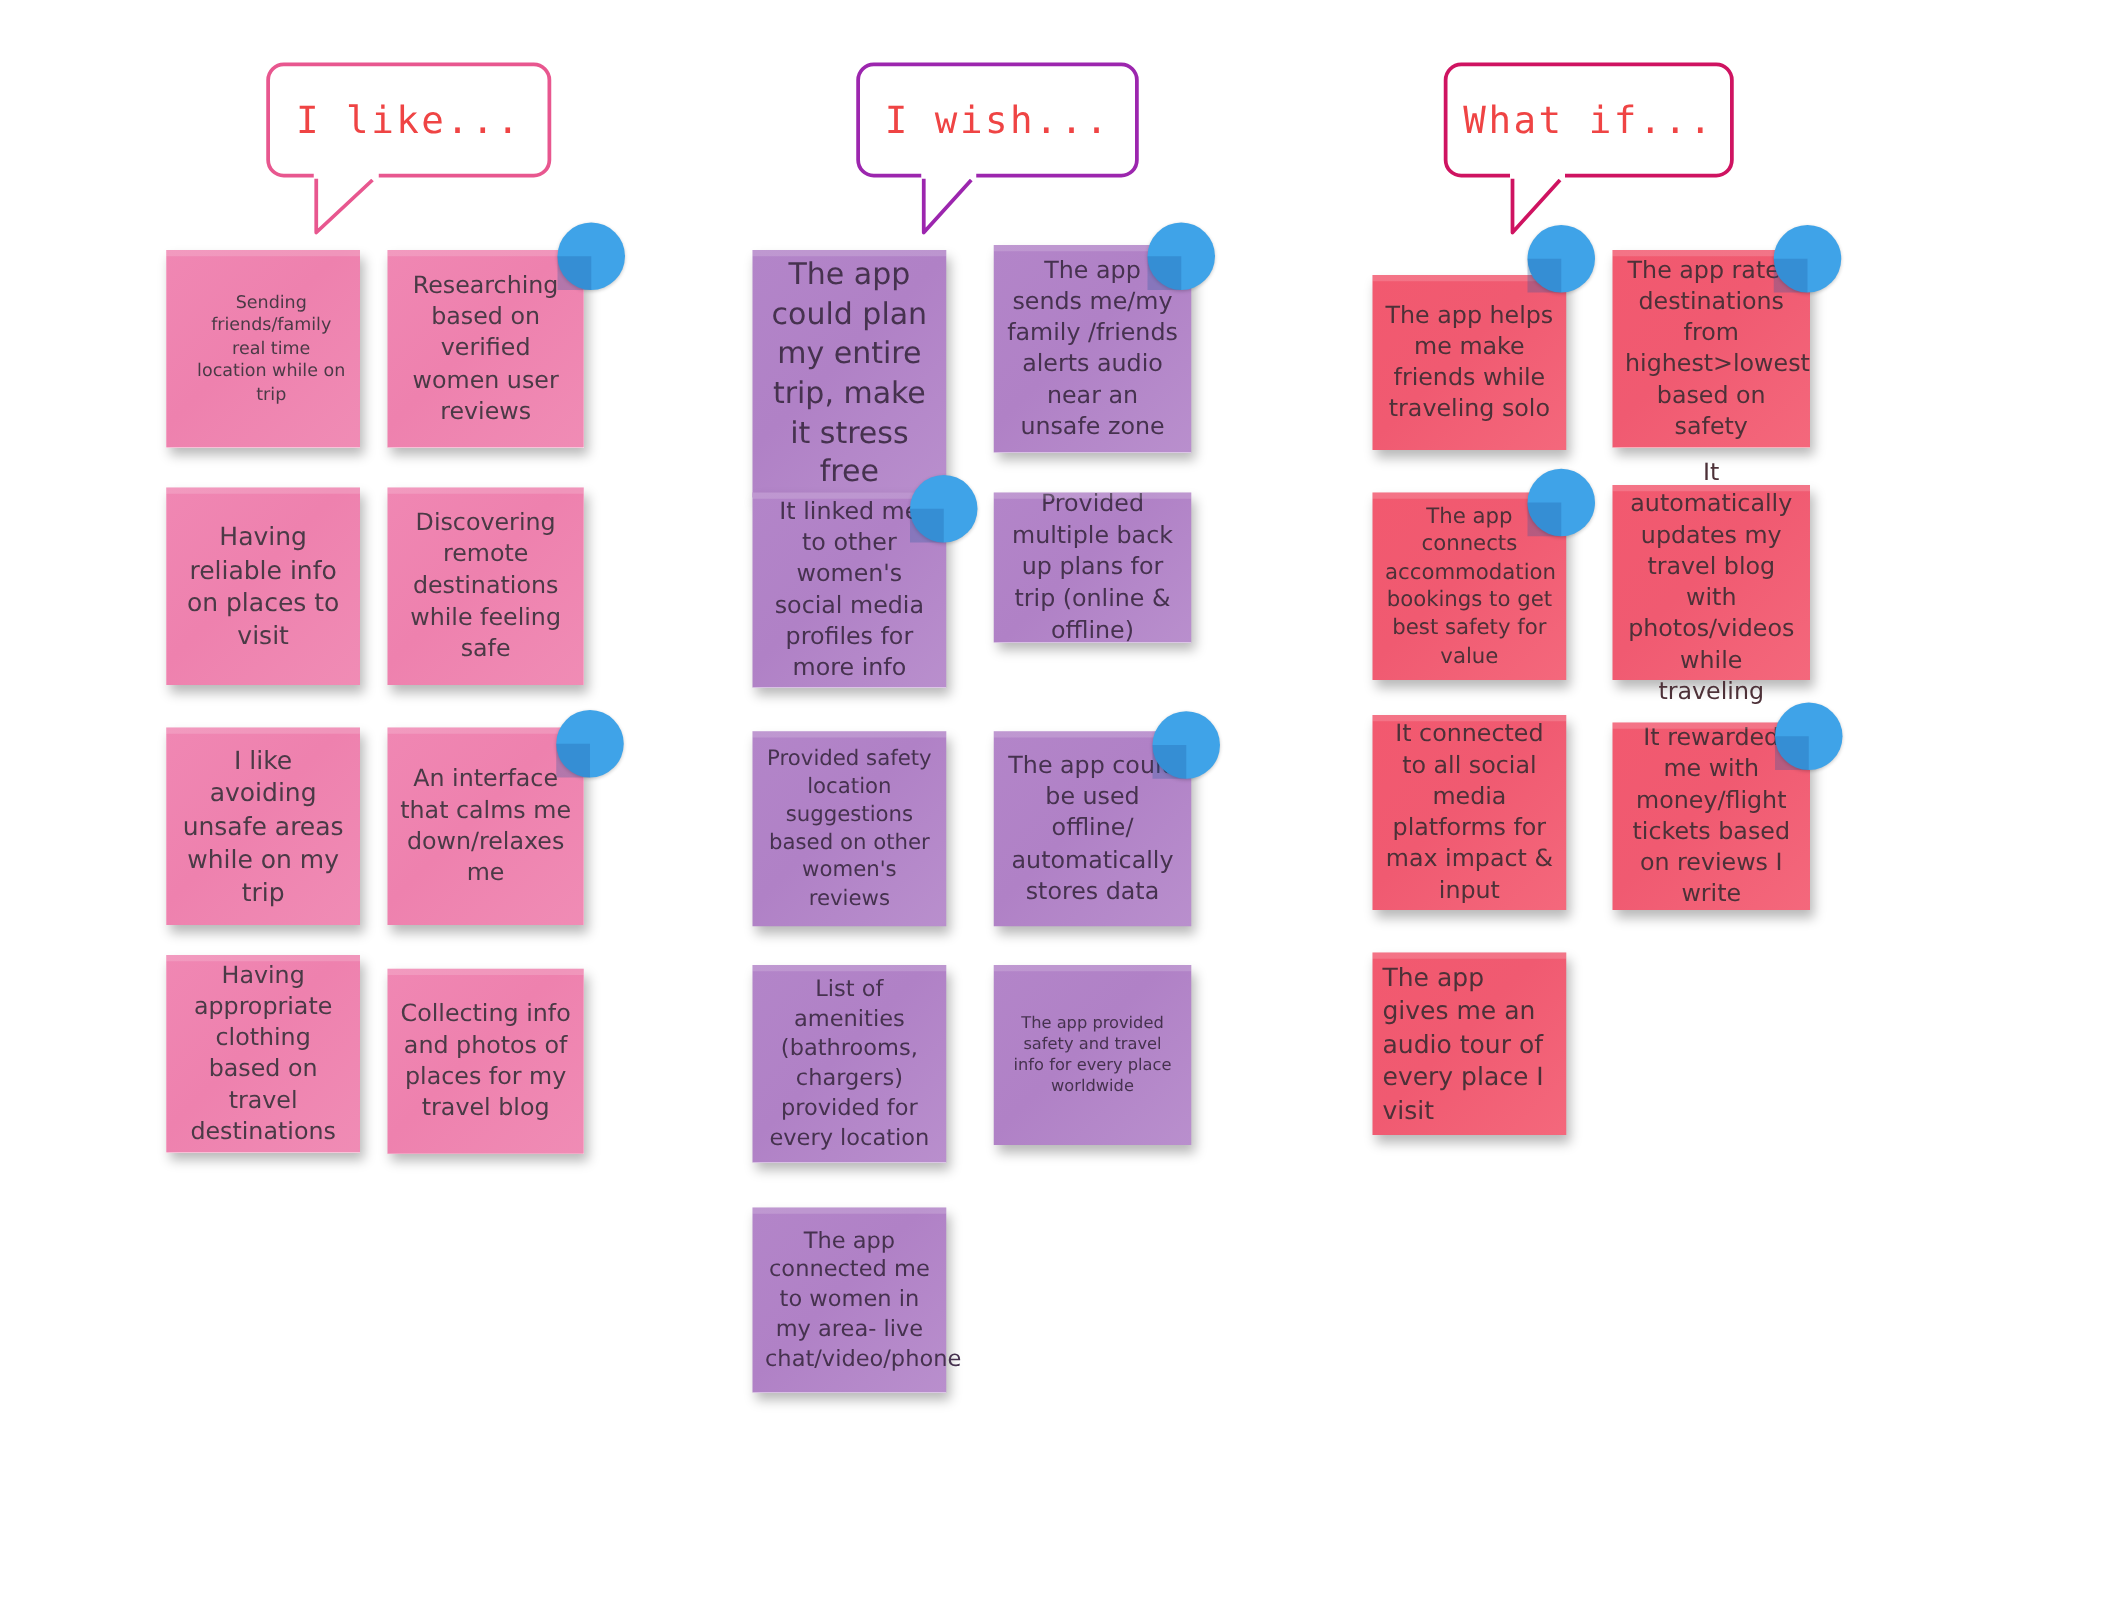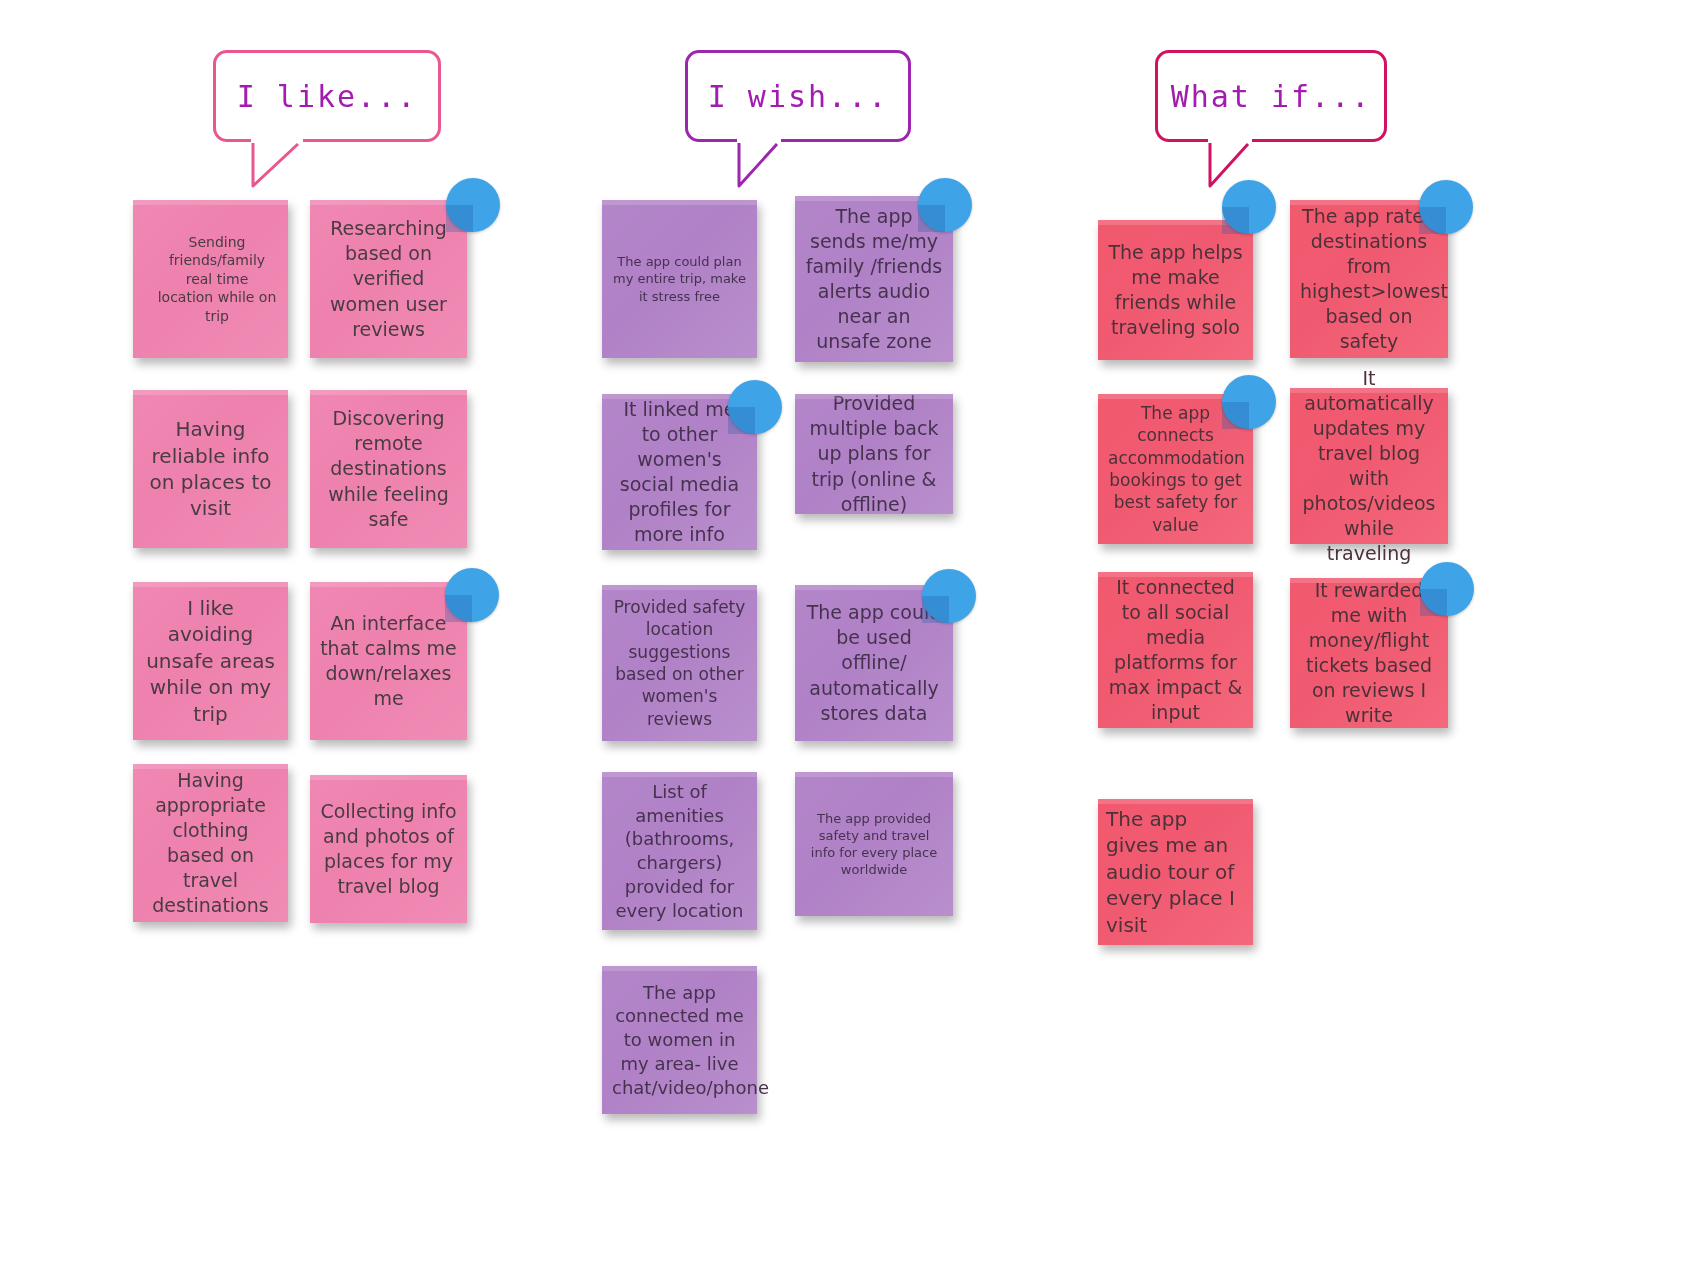--- a/index.html
+++ b/index.html
@@ -22,21 +22,21 @@
     background: #ffffff;
     border-radius: 14px;
     display: flex;
     align-items: center;
     justify-content: center;
   }
   .bubble-label {
     font-family: "DejaVu Sans Mono", monospace;
     font-size: 30px;
     letter-spacing: 2px;
-    color: #a21caf;
+    color: #ef4444;
     white-space: pre;
   }
   
   .tail-svg {
     position: absolute;
     overflow: visible;
   }
 
   
   .note {
@@ -62,21 +62,20 @@
   .note.red {
     background: linear-gradient(135deg, #f2596f 0%, #f05a71 45%, #f4687c 100%);
     color: #4d3138;
   }
   .note .note-inner {
     width: 100%;
   }
   .note.align-left {
     text-align: left;
     justify-content: center;
-    margin-top: 37px;
   }
 
   
   .note::before {
     content: "";
     position: absolute;
     left: 0; top: 0;
     width: 100%;
     height: 5px;
     background: rgba(255,255,255,0.16);
@@ -145,21 +144,21 @@
 </div>
 
 <div class="bubble" style="left:685px; top:50px; width:226px; height:92px; border:3px solid #9c26ae;">
   <span class="bubble-label">I wish...</span>
 </div>
 <svg class="tail-svg" style="left:719px; top:138px;" width="70" height="52" viewBox="0 0 70 52">
   <path d="M20 2 L20 48 L58 6" fill="#ffffff" stroke="#9c26ae" stroke-width="3" stroke-linejoin="round"></path>
   <rect x="18" y="0" width="44" height="5" fill="#ffffff"></rect>
 </svg>
 
-<div class="note purple" style="left:602px; top:200px; width:155px; height:158px; font-size:13px;">
+<div class="note purple" style="left:602px; top:200px; width:155px; height:198px; font-size:24px;">
   <span class="note-inner">The app could plan my entire trip, make it stress free</span>
 </div>
 <div class="note purple" style="left:795px; top:196px; width:158px; height:166px; font-size:19px;">
   <span class="note-inner">The app sends me/my family /friends alerts audio near an unsafe zone</span>
 </div>
 <div class="note purple" style="left:602px; top:394px; width:155px; height:156px; font-size:19px;">
   <span class="note-inner">It linked me to other women's social media profiles for more info</span>
 </div>
 <div class="note purple" style="left:795px; top:394px; width:158px; height:120px; font-size:19px;">
   <span class="note-inner">Provided multiple back up plans for trip (online &amp; offline)</span>

